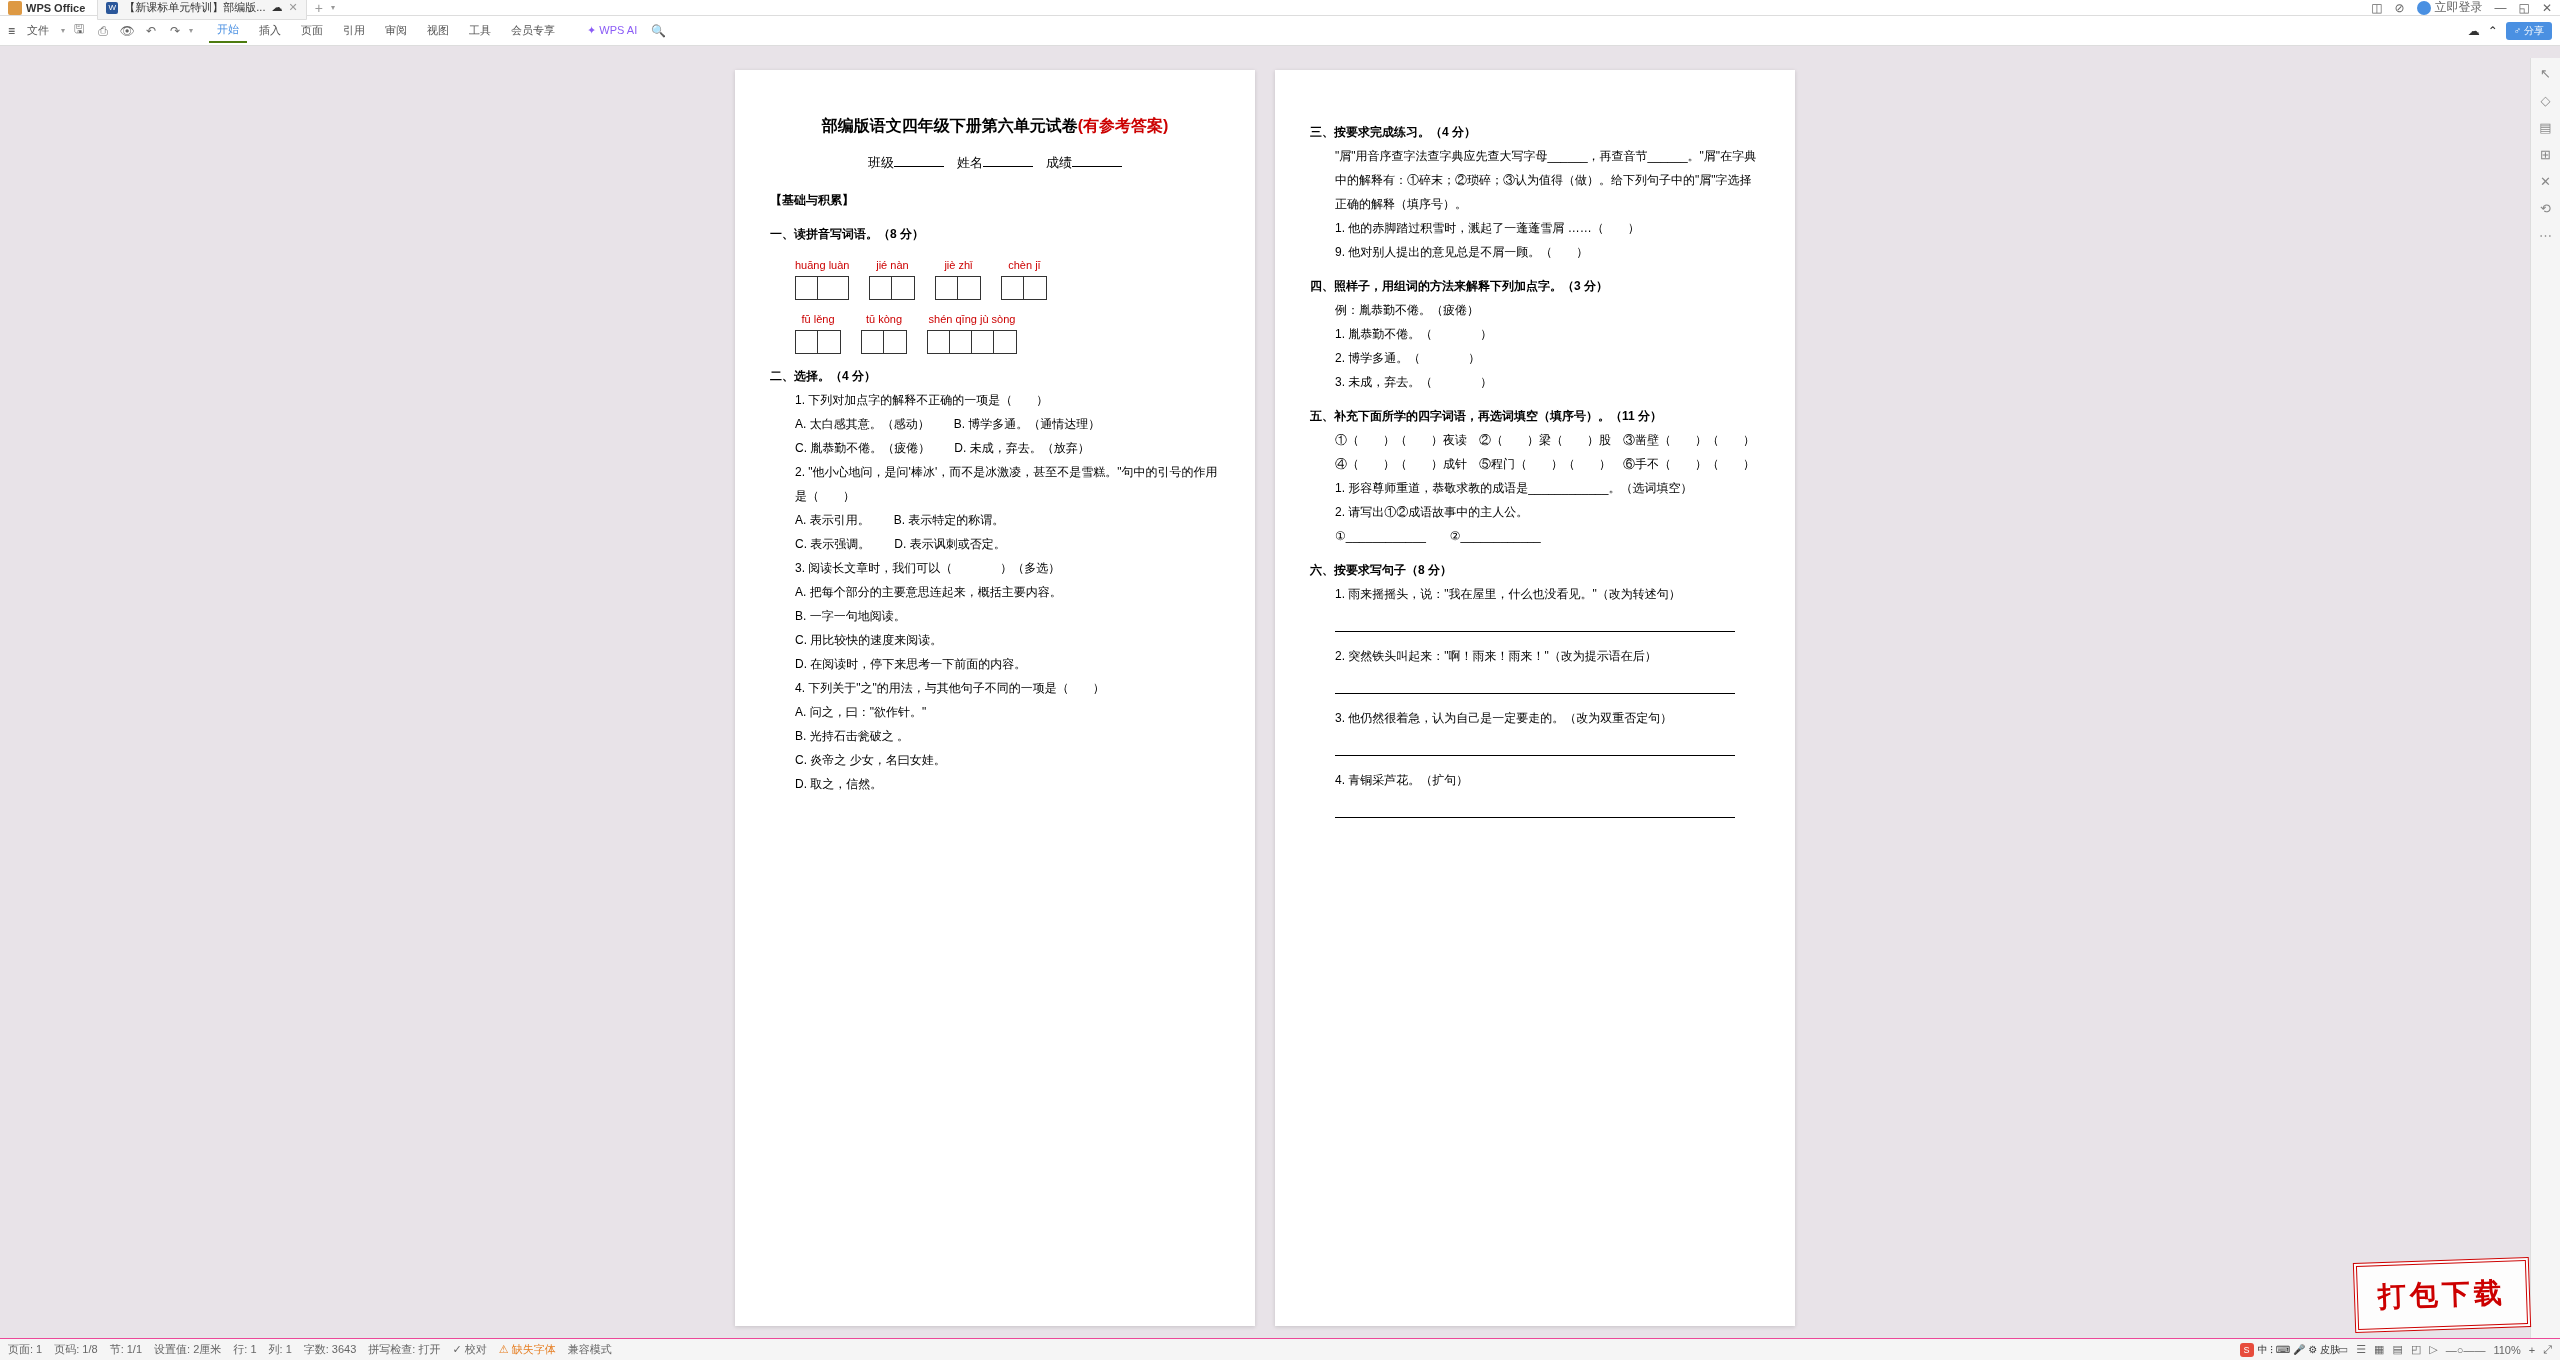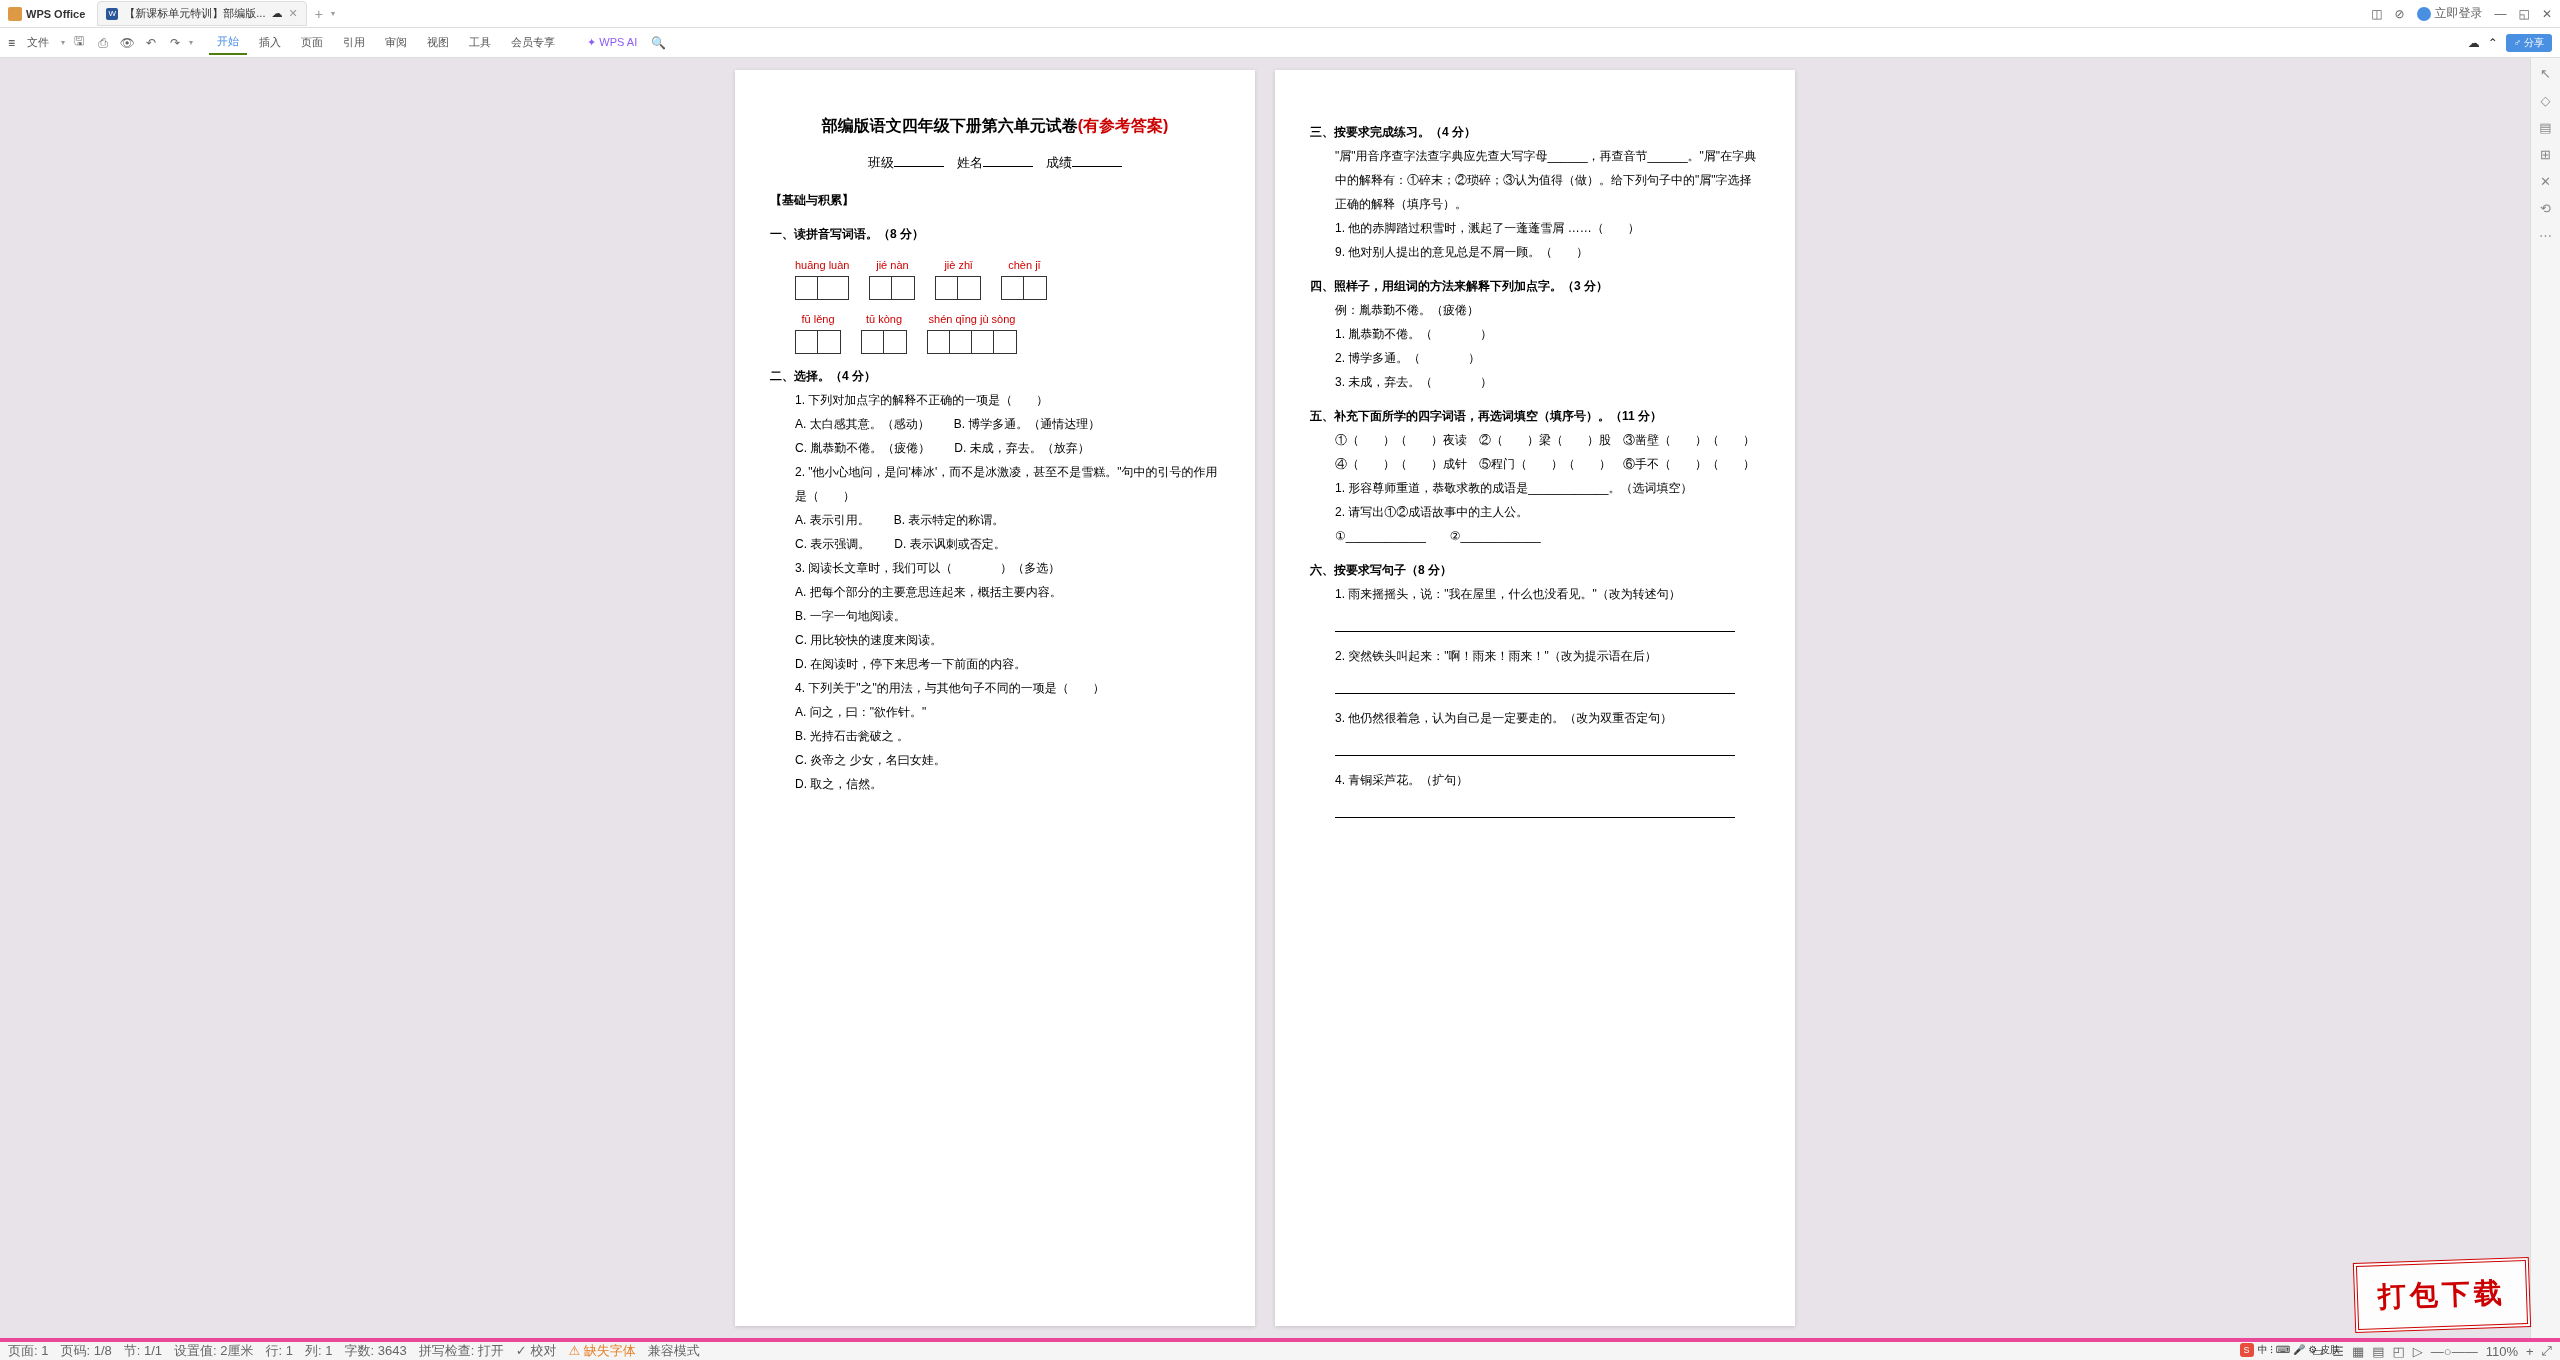--- a/index.html
+++ b/index.html
@@ -1,17 +1,17 @@
 <!DOCTYPE html>
 <html><head>
 <meta charset="utf-8">
 <style>
 *{margin:0;padding:0;box-sizing:border-box;font-family:"Microsoft YaHei",sans-serif}
 body{background:#e8e3e8;font-size:12px;color:#333;overflow:hidden}
-.titlebar{height:28px;background:#fff;display:flex;align-items:center;padding:0 8px;border-bottom:1px solid #ddd}
+.titlebar{height:16px;background:#fff;display:flex;align-items:center;padding:0 8px;border-bottom:1px solid #ddd}
 .logo{display:flex;align-items:center;gap:4px;font-size:11px;font-weight:bold}
 .logo-icon{width:14px;height:14px;background:#d94;border-radius:2px}
 .tab{margin-left:12px;background:#f5f5f5;border:1px solid #ddd;border-radius:4px 4px 0 0;padding:4px 8px;display:flex;align-items:center;gap:6px;font-size:11px}
 .tab-icon{width:12px;height:12px;background:#2b579a;border-radius:2px;color:#fff;font-size:8px;display:flex;align-items:center;justify-content:center}
 .tab-close{color:#999;cursor:pointer}
 .add-tab{margin-left:8px;color:#999;font-size:14px}
 .title-right{margin-left:auto;display:flex;align-items:center;gap:12px}
 .title-right span{color:#666;font-size:12px}
 .login-btn{color:#4a90e2;display:flex;align-items:center;gap:4px;font-size:11px}
 .avatar{width:14px;height:14px;background:#4a90e2;border-radius:50%}
@@ -35,21 +35,21 @@
 .pinyin-row{display:flex;gap:20px;margin:8px 0 4px 25px}
 .pinyin-group{text-align:center}
 .pinyin{color:#c00;font-size:11px;font-family:Arial}
 .boxes{display:flex;border:1px solid #333}
 .box{width:22px;height:22px;border-right:1px solid #333}
 .box:last-child{border-right:none}
 .opt-row{margin-left:25px}
 .answer-line{border-bottom:1px solid #000;margin:12px 25px 0;height:14px}
 .rightbar{position:absolute;right:0;top:58px;bottom:22px;width:30px;background:#f5f5f5;border-left:1px solid #ddd;display:flex;flex-direction:column;align-items:center;padding-top:8px;gap:12px}
 .rightbar span{color:#888;font-size:13px;cursor:pointer}
-.statusbar{position:absolute;bottom:0;left:0;right:0;height:22px;background:#f5f5f5;border-top:4px solid #ec4899;display:flex;align-items:center;padding:0 8px;font-size:13px;color:#666;gap:12px}
+.statusbar{position:absolute;bottom:0;left:0;right:0;height:22px;background:#f5f5f5;border-top:1px solid #ec4899;display:flex;align-items:center;padding:0 8px;font-size:11px;color:#666;gap:12px}
 .status-right{margin-left:auto;display:flex;align-items:center;gap:8px}
 .status-right span{cursor:pointer}
 .stamp{position:absolute;right:30px;bottom:30px;border:4px double #c00;color:#c00;font-family:KaiTi,serif;font-size:28px;font-weight:bold;padding:12px 20px;background:rgba(255,255,255,0.9);letter-spacing:4px;transform:rotate(-2deg)}
 .taskbar-badge{position:absolute;right:220px;bottom:3px;display:flex;align-items:center;gap:4px;font-size:10px}
 .badge-icon{width:14px;height:14px;background:#e74c3c;border-radius:3px;color:#fff;font-size:9px;display:flex;align-items:center;justify-content:center}
 </style>
 </head>
 <body>
 
 <div class="titlebar">

